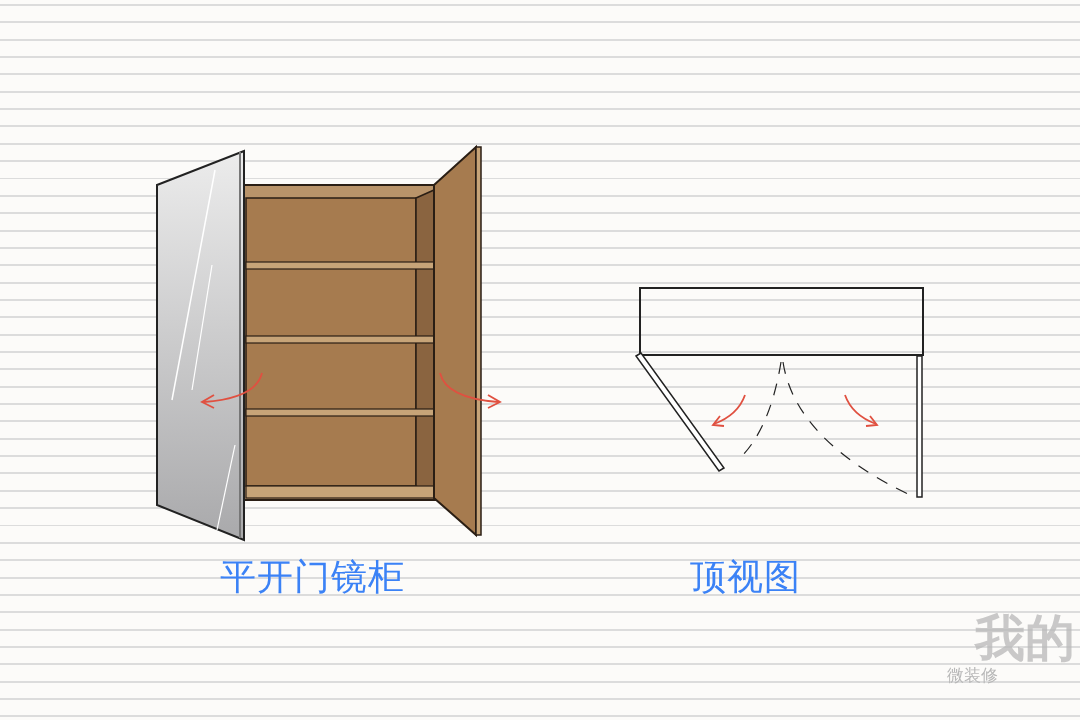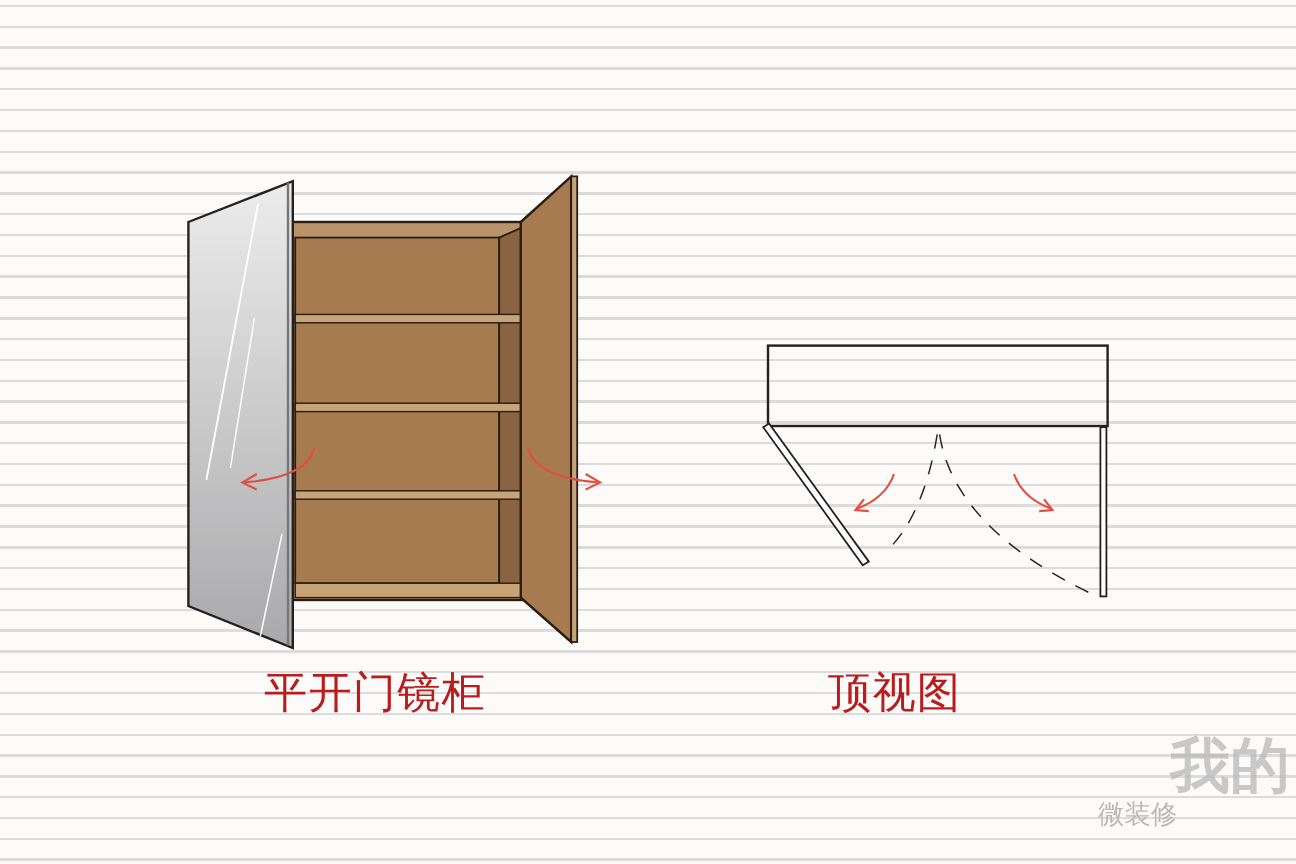--- a/index.html
+++ b/index.html
@@ -1,21 +1,21 @@
 <!DOCTYPE html>
 <html><head>
 <meta charset="utf-8">
 <style>
   html,body{margin:0;padding:0;}
   body{width:1080px;height:720px;overflow:hidden;position:relative;
     background-color:#fcfbf9;
     background-image:repeating-linear-gradient(to bottom, transparent 0px, transparent 4px, #dcdcdc 4px, #dcdcdc 6px, transparent 6px, transparent 17.35px);
     font-family:"DejaVu Sans",sans-serif;}
   .layer{position:absolute;left:0;top:0;}
-  .caption{position:absolute;font-size:36px;color:#b91c1c;letter-spacing:1px;font-weight:300;}
+  .caption{position:absolute;font-size:36px;color:#3b82f6;letter-spacing:1px;font-weight:300;}
   .wm{position:absolute;color:#b8b8b8;}
 </style>
 </head>
 <body>
 
 <svg class="layer" width="1080" height="720" viewBox="0 0 1080 720">
   <defs>
     <linearGradient id="mir" x1="0" y1="0" x2="0" y2="1">
       <stop offset="0" stop-color="#ececec"></stop>
       <stop offset="1" stop-color="#a9a9ab"></stop>
@@ -65,13 +65,13 @@
       <path d="M720,416 L713,425 L724,426"></path>
     <path d="M845,395 Q852,415 876,424"></path>
       <path d="M870,416 L877,425 L866,426"></path>
   </g>
 </svg>
 
 <div class="caption" style="left:220px;top:553px;">平开门镜柜</div>
 <div class="caption" style="left:690px;top:553px;">顶视图</div>
 
 <div class="wm" style="left:975px;top:605px;font-size:50px;font-weight:bold;opacity:0.75;">我的</div>
-<div class="wm" style="left:915px;top:664px;font-size:22px;">微装修</div>
+<div class="wm" style="left:947px;top:664px;font-size:17px;">微装修</div>
 
 </body></html>

